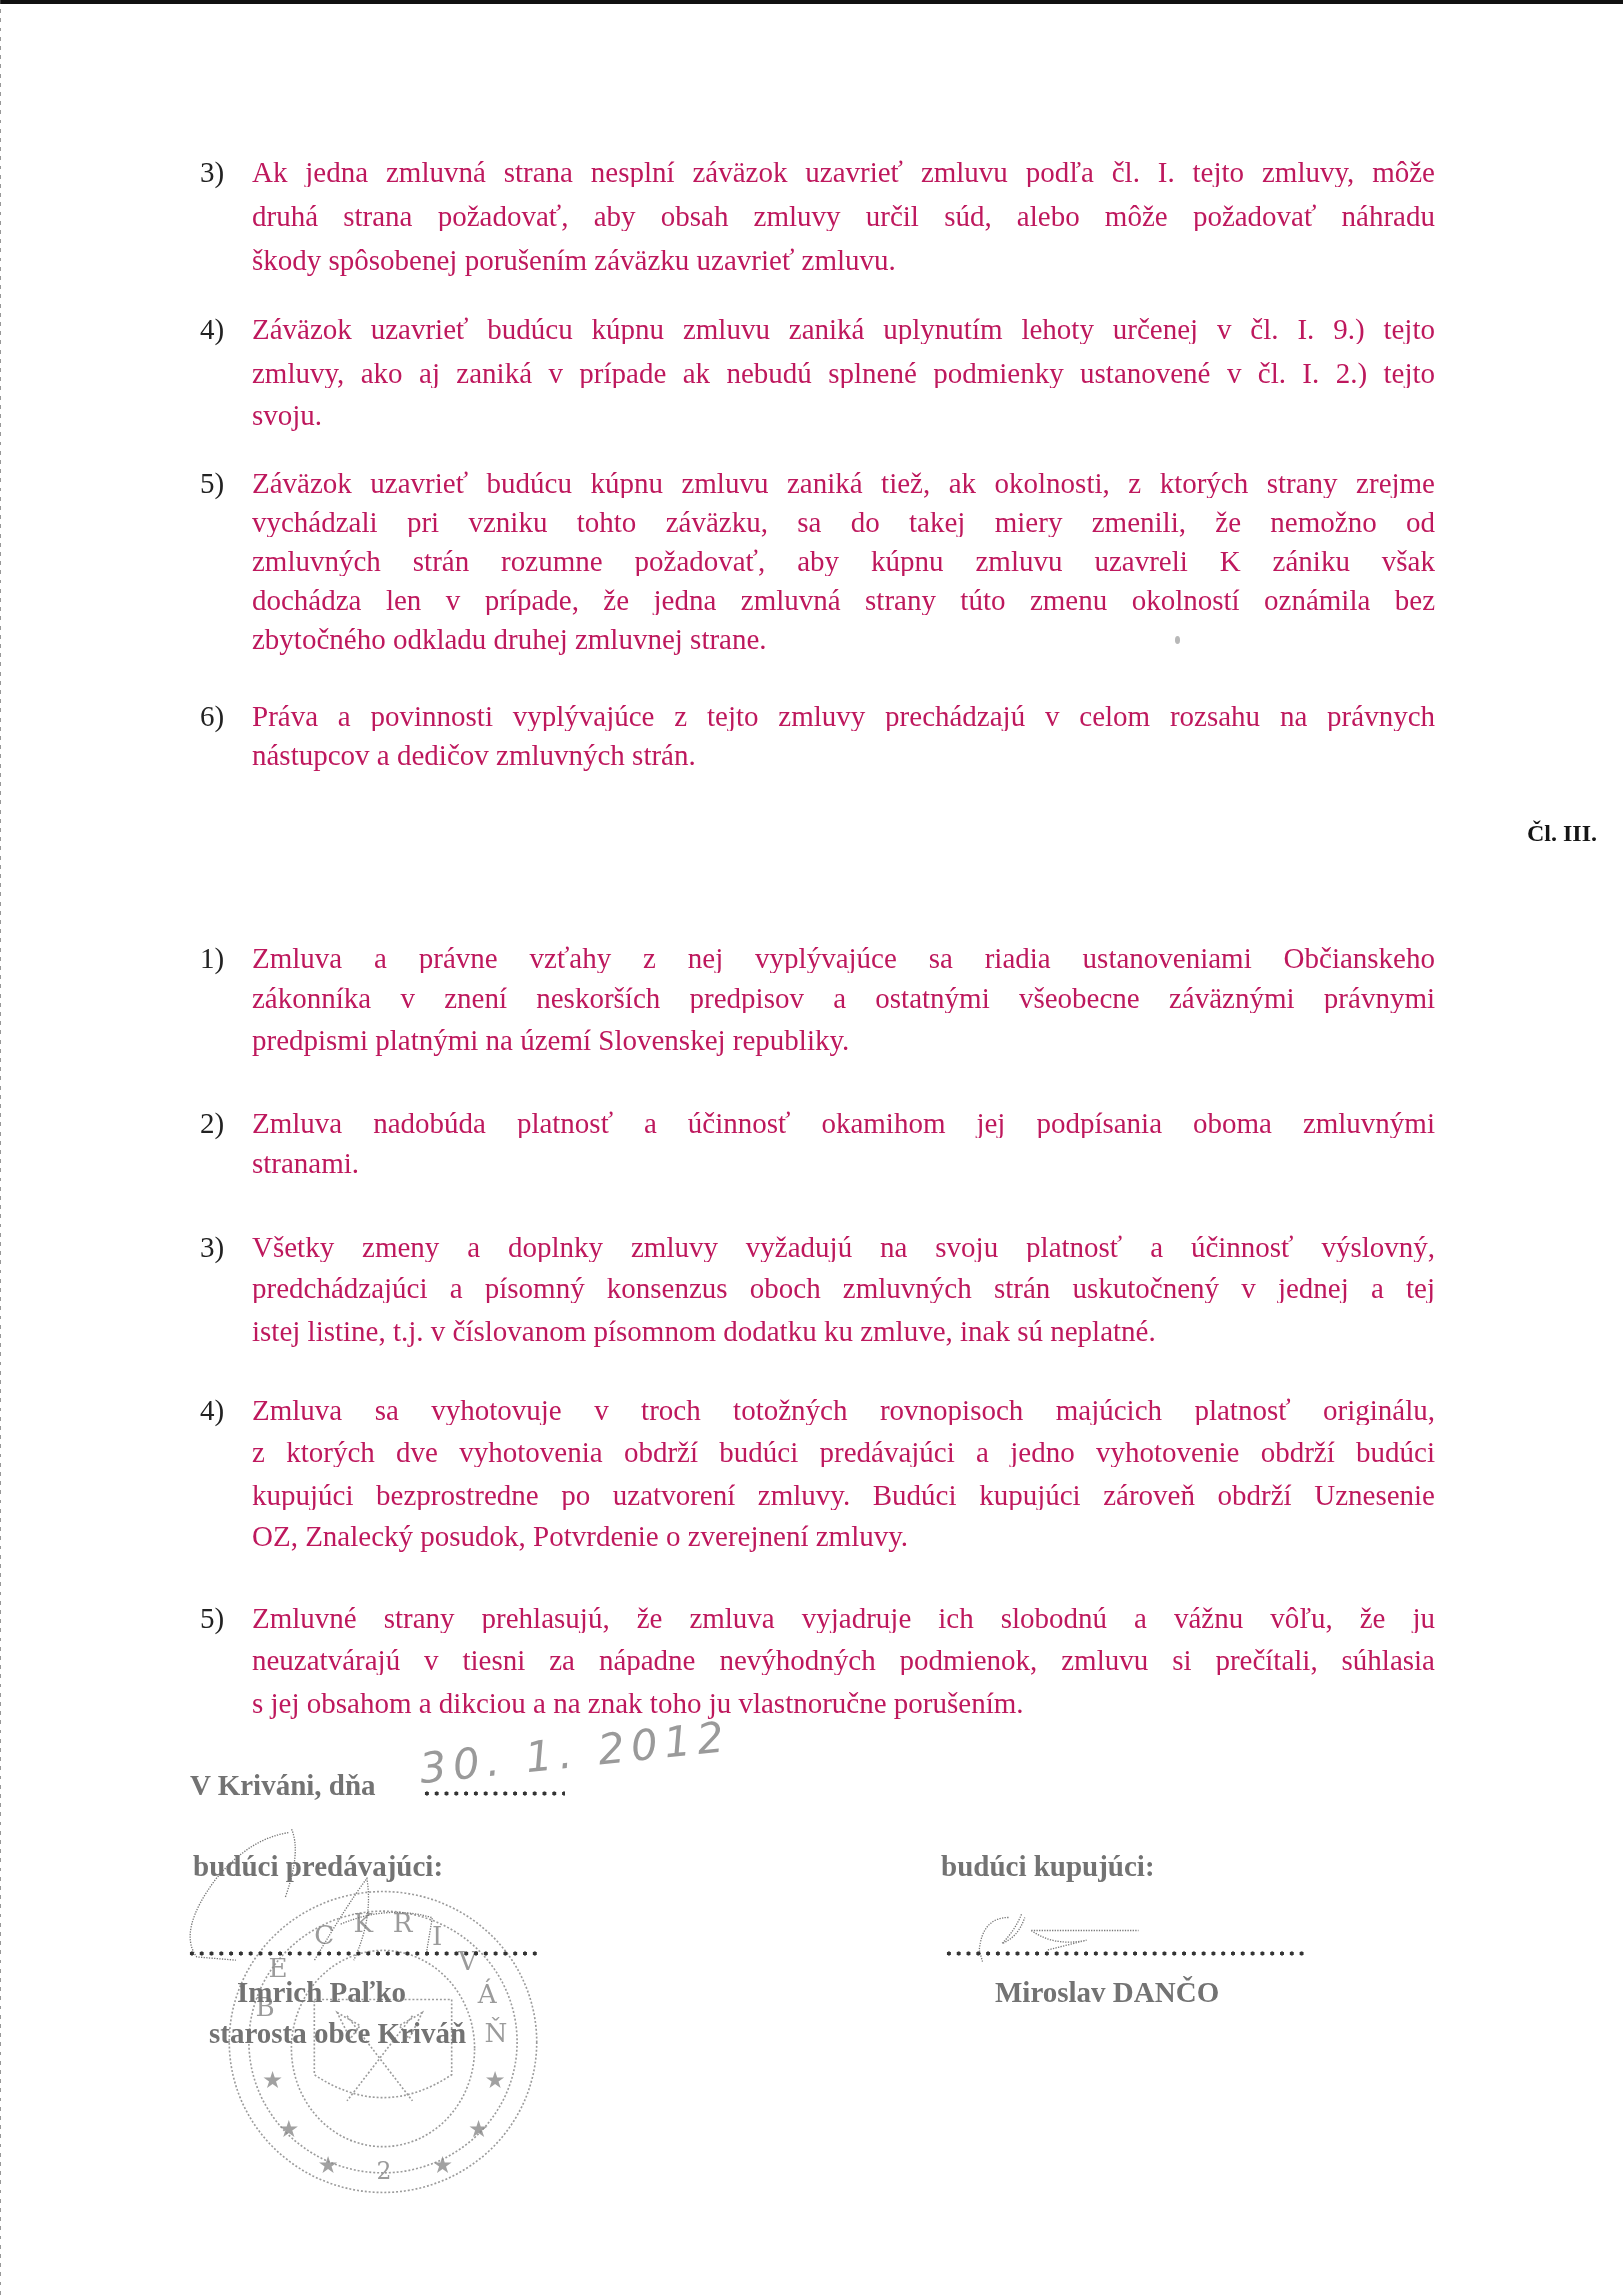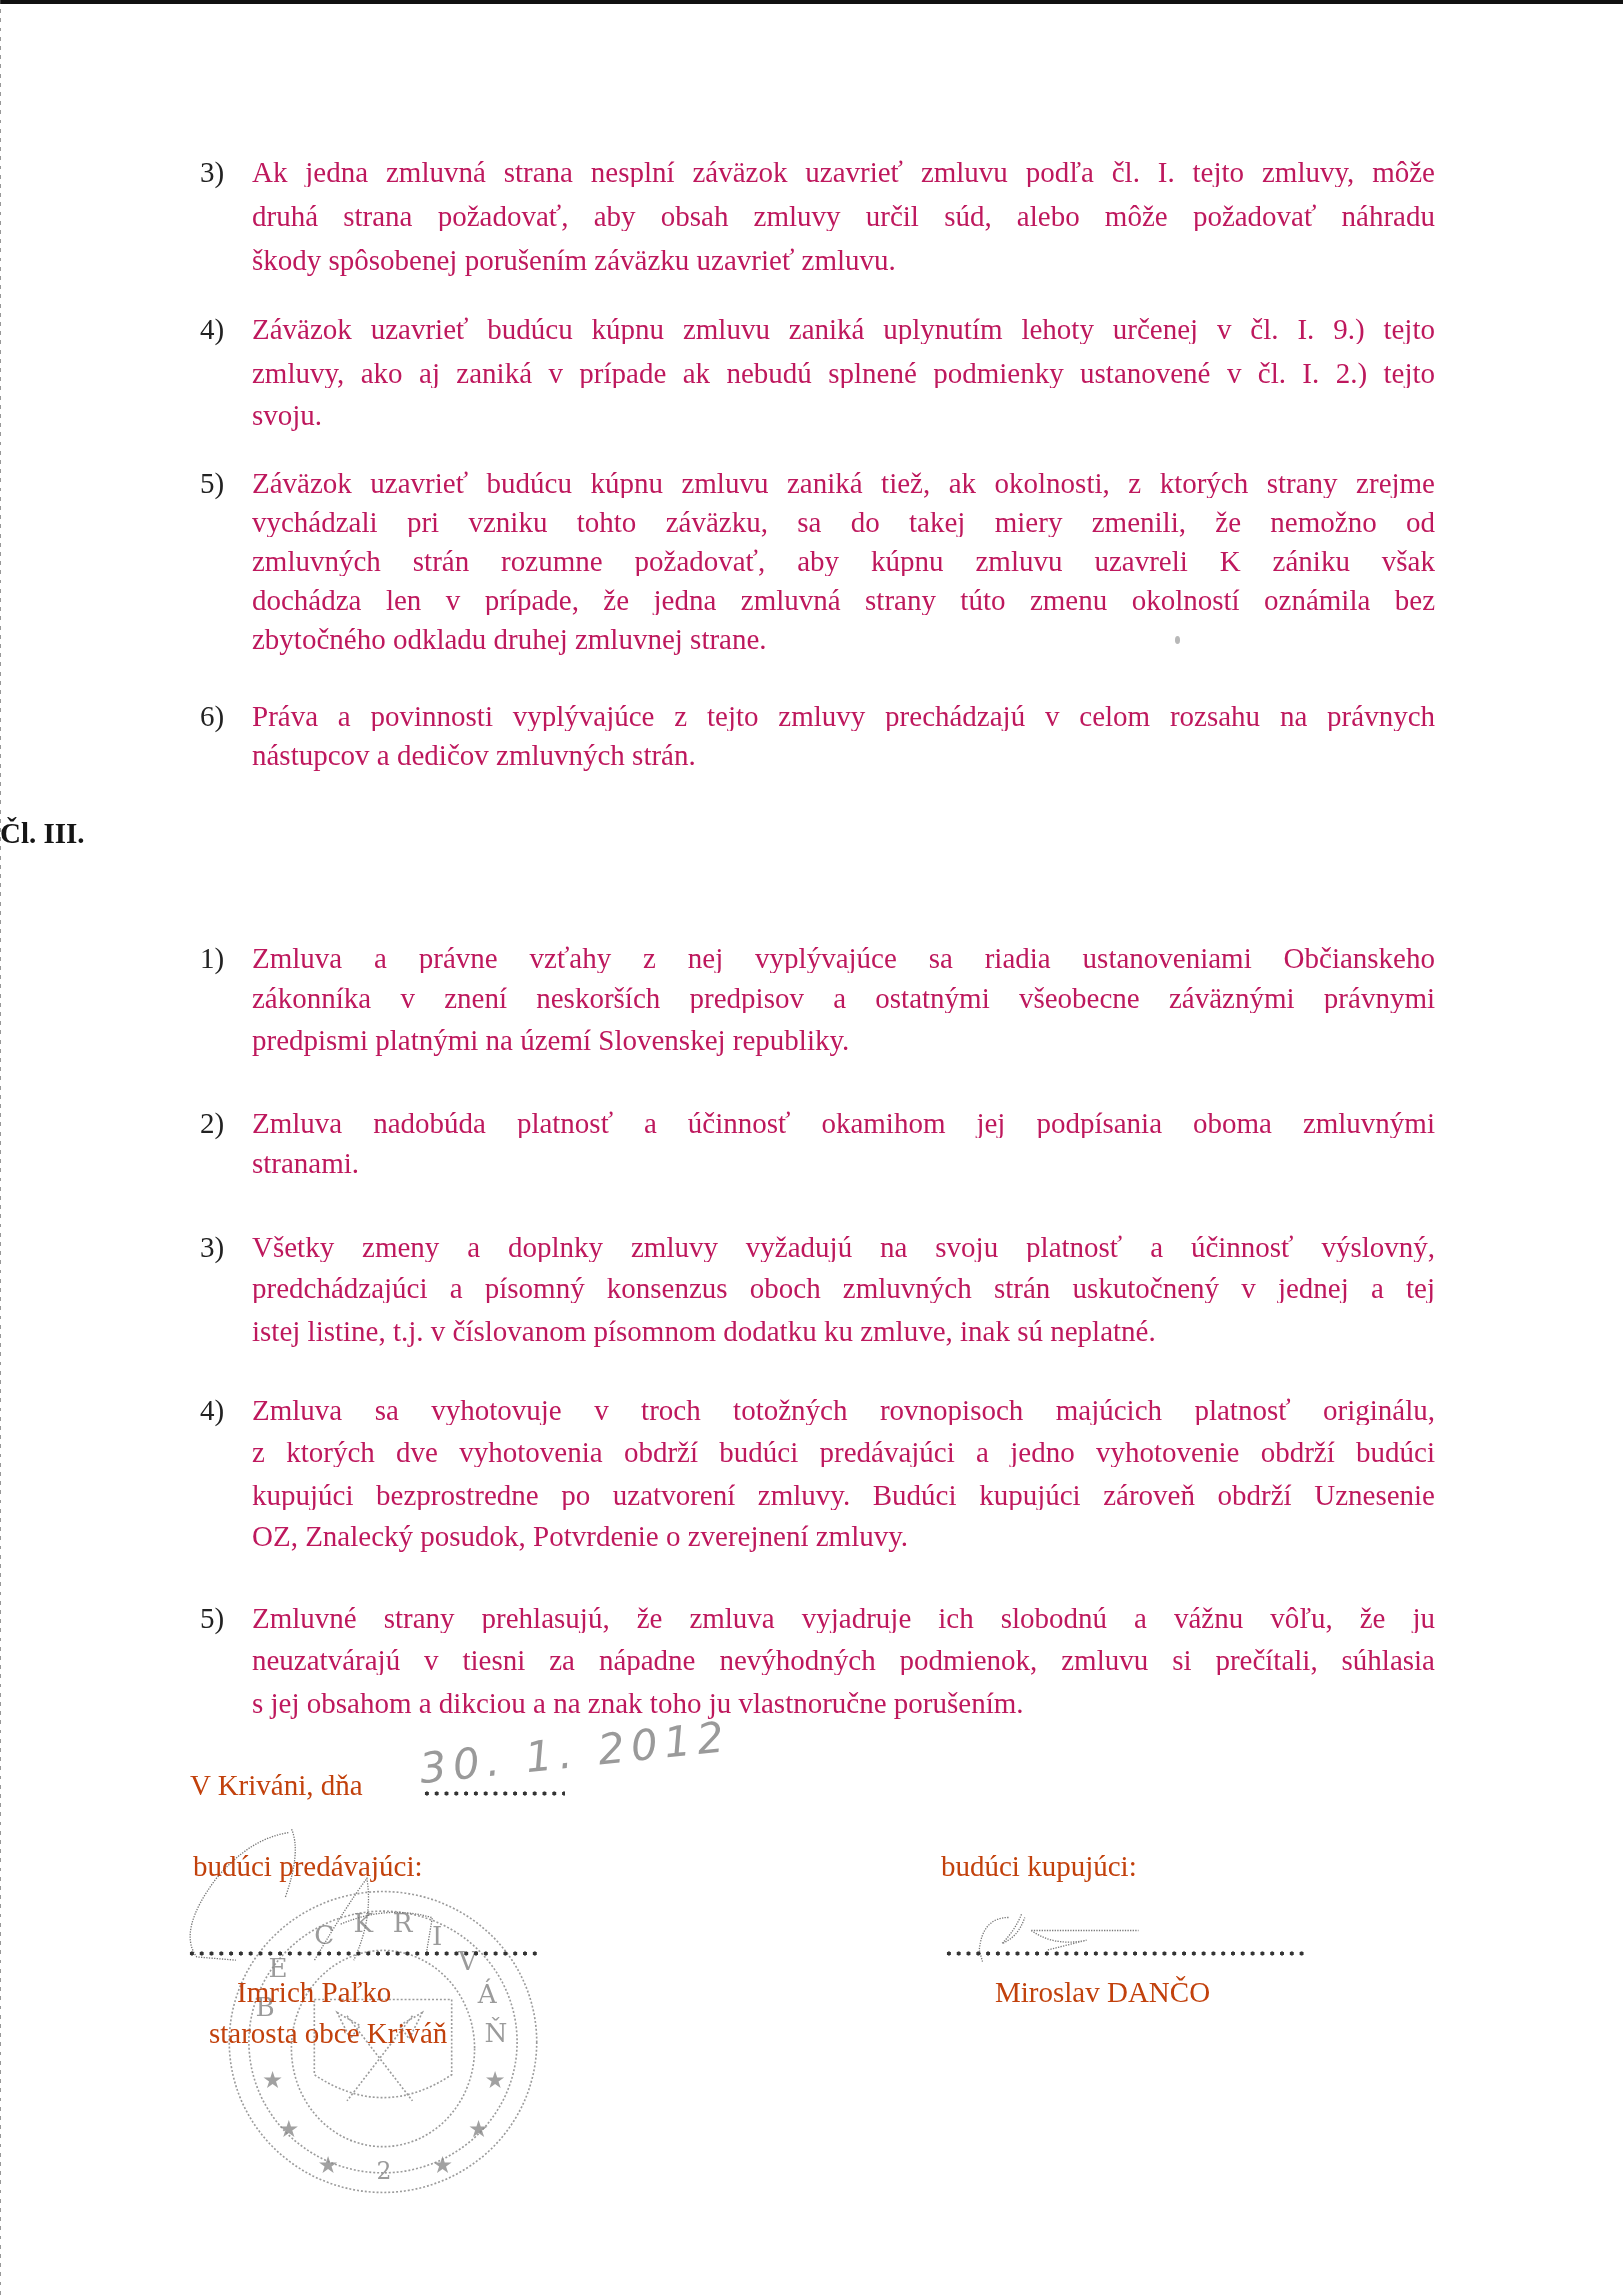--- a/index.html
+++ b/index.html
@@ -6,23 +6,23 @@
   body { width: 1623px; height: 2295px; position: relative; overflow: hidden; }
   .page { position: absolute; left: 0; top: 0; width: 1623px; height: 2295px; background: #ffffff; }
   .scan-top { position: absolute; left: 0; top: 0; width: 1623px; height: 3.9px; background: #111; }
   .scan-left { position: absolute; left: 0; top: 0; width: 1.3px; height: 2295px; background: repeating-linear-gradient(#555 0 3.9px, transparent 3.9px 9.2px); opacity: .6; }
   .speck { position: absolute; left: 1175px; top: 636px; width: 5.2px; height: 7.9px; background: #888; border-radius: 50%; opacity: .6; }
 
   .txt { font-family: "Liberation Serif", "DejaVu Serif", serif; color: #1a1a1a; }
   .num { position: absolute; left: 200px; font-size: 29px; line-height: 29px; height: 29px; white-space: nowrap; color: #222; }
   .line { position: absolute; left: 252px; width: 1183px; font-size: 29px; line-height: 29px; height: 29px; white-space: nowrap; text-align: left; color: #be185d; }
   .line.j { text-align: justify; text-align-last: justify; white-space: normal; overflow: hidden; }
-  .heading { position: absolute; left: 0; width: 1581px; text-align: left; font-weight: bold; font-size: 29px; line-height: 29px; color: #151515; }
+  .heading { position: absolute; left: 0; width: 1581px; text-align: right; font-weight: bold; font-size: 24px; line-height: 29px; color: #151515; padding-left: 16px; }
 
-  .bold { font-weight: normal; color: #c2410c; }
+  .bold { font-weight: bold; color: #737373; }
   .sig-text { position: absolute; font-size: 29px; line-height: 29px; white-space: nowrap; }
   .dots { position: absolute; height: 5.2px; background-image: radial-gradient(circle, #333 2px, transparent 2.3px); background-size: 9.8px 5.2px; background-repeat: repeat-x; }
   .hand { position: absolute; font-family: "DejaVu Sans", sans-serif; font-style: italic; color: #9a9a9a; font-size: 42px; letter-spacing: 6.5px; white-space: nowrap; transform: rotate(-6deg); }
   .stamp { position: absolute; pointer-events: none; }
   .sig-scribble { position: absolute; pointer-events: none; }
 </style>
 </head>
 <body>
 
 <div class="page">

